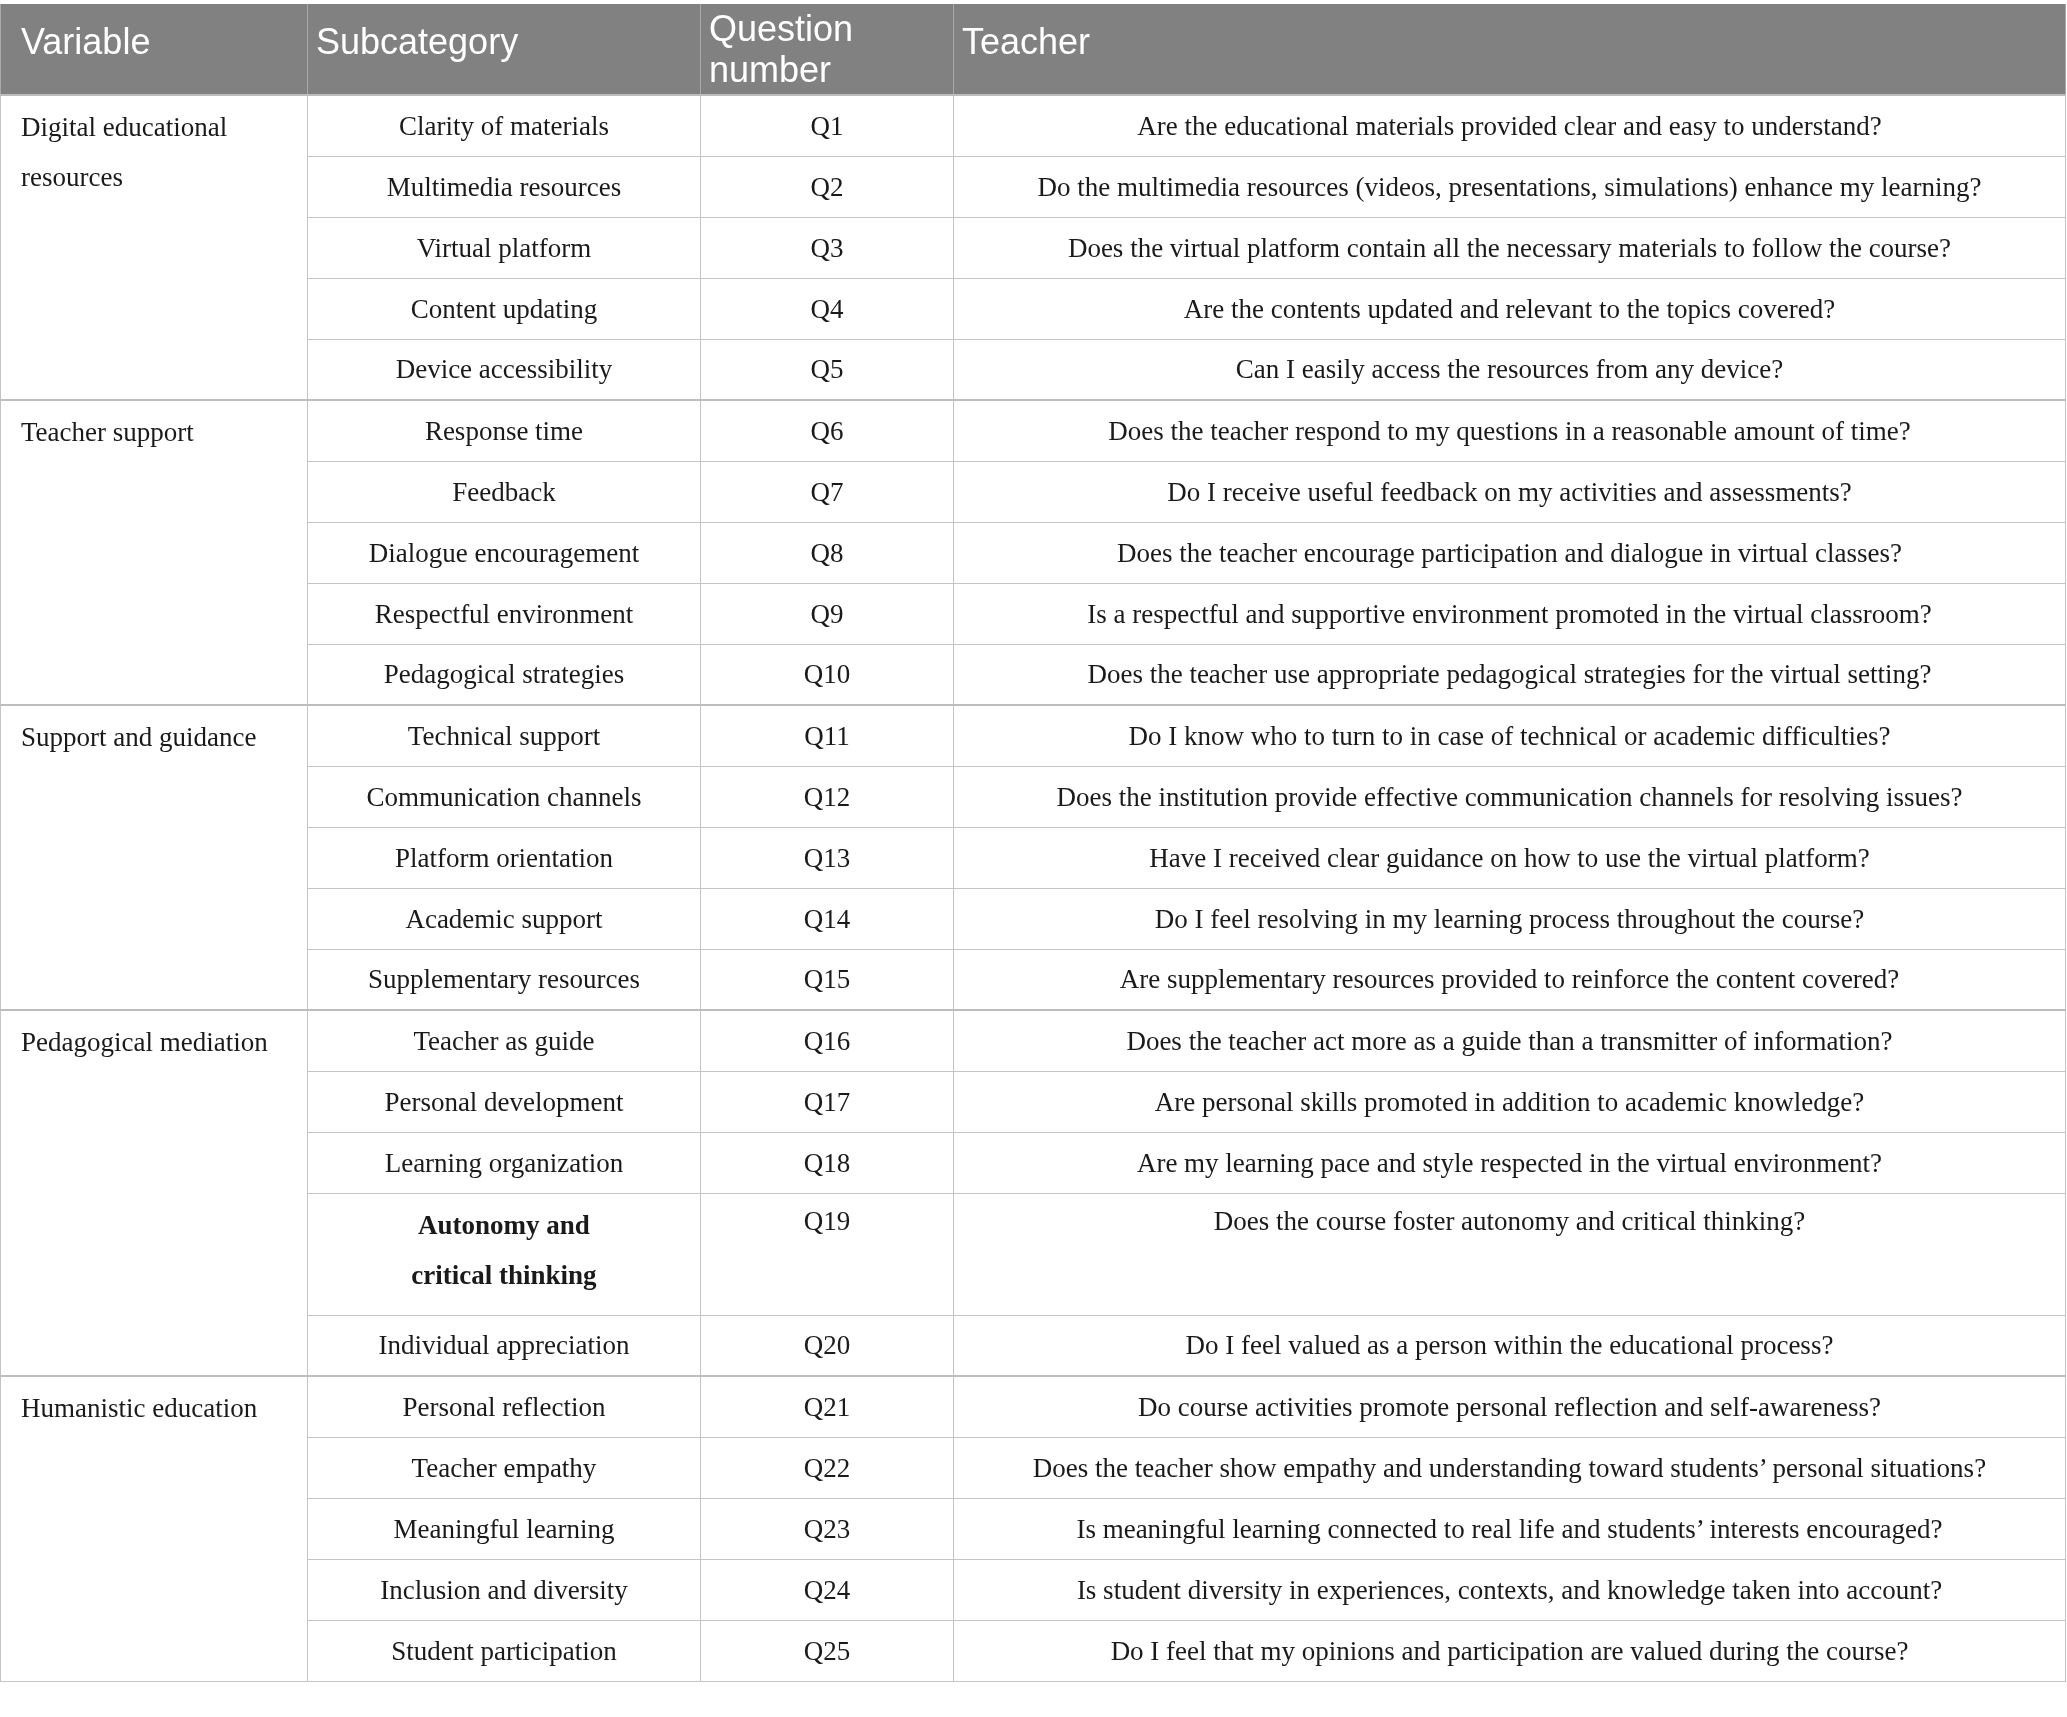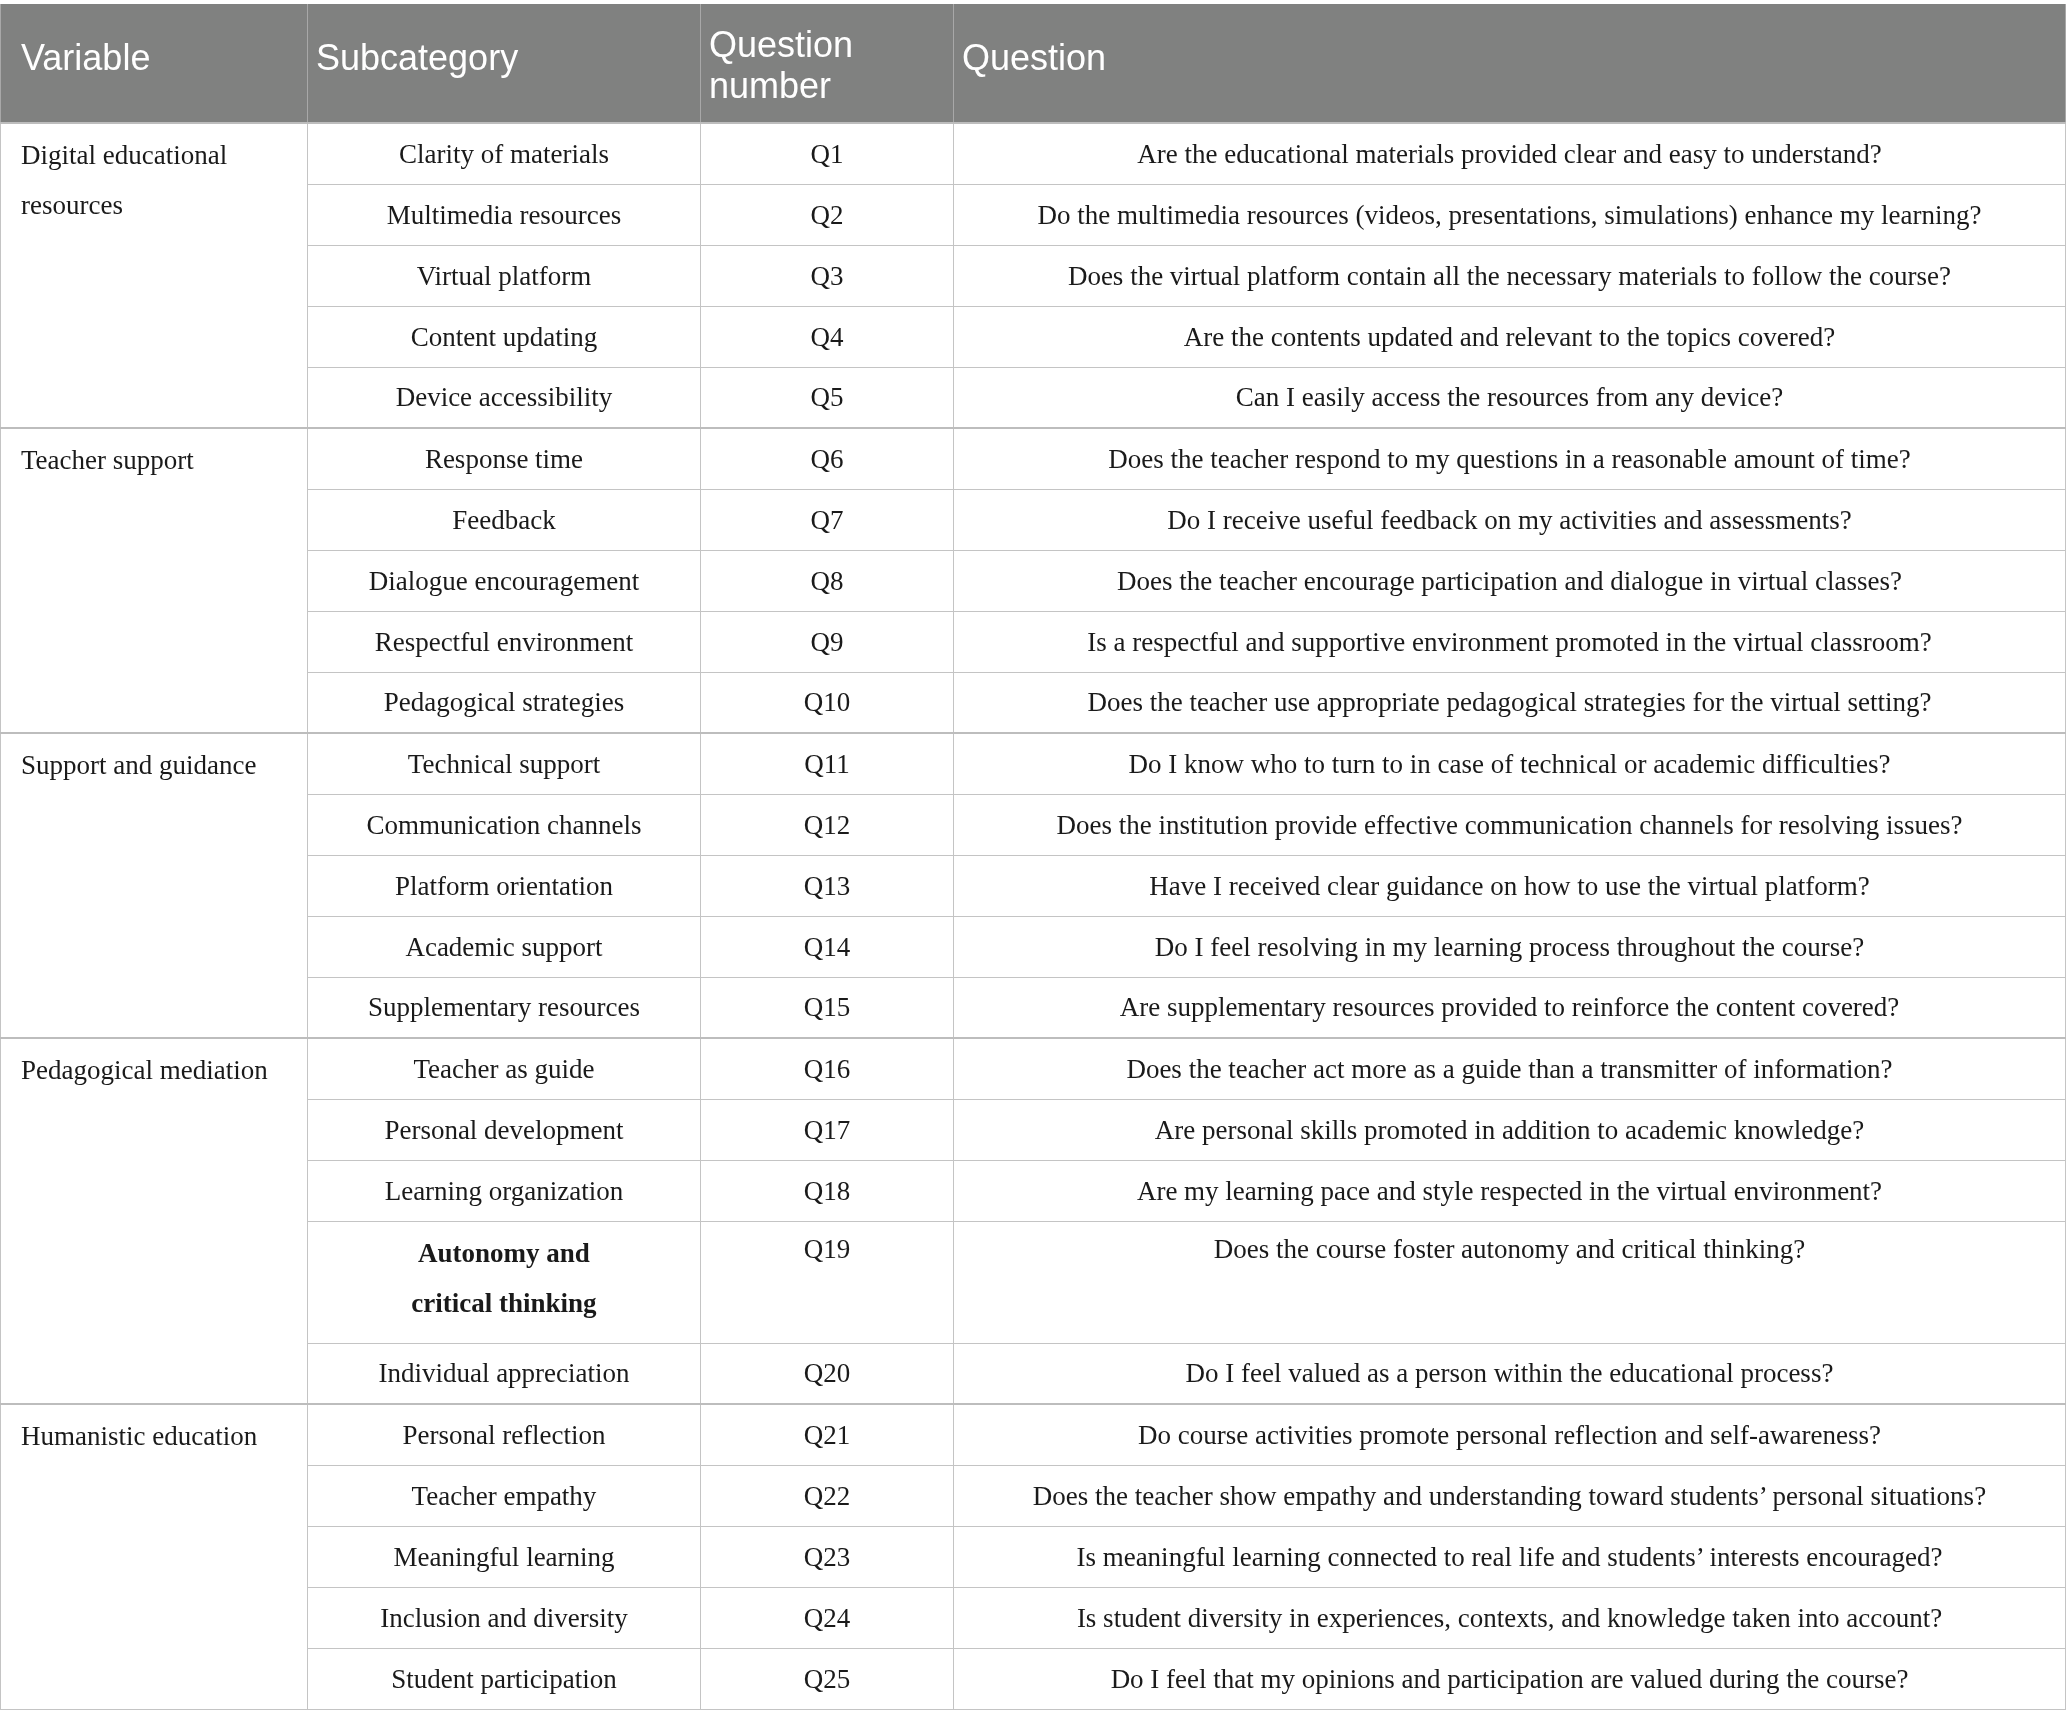--- a/index.html
+++ b/index.html
@@ -11,21 +11,21 @@
     color: #1a1a1a;
   }
   col.c1 { width: 307px; }
   col.c2 { width: 393px; }
   col.c3 { width: 253px; }
   col.c4 { width: 1112px; }
   thead th {
     background: #808180; color: #ffffff;
     font-family: "Liberation Sans", "DejaVu Sans", sans-serif;
     font-weight: normal; font-size: 36px; line-height: 41px;
-    height: 111px; padding: 16px 8px; vertical-align: top;
+    height: 91px; padding: 0 8px; vertical-align: top;
     border-left: 1px solid #a8a8a8; border-right: 1px solid #a8a8a8;
     box-sizing: border-box;
   }
   thead th .inner { padding-top: 17px; }
   thead th:first-child { text-align: left; padding-left: 20px; }
   thead th:not(:first-child) { text-align: left; }
   tbody td {
     border: 1.5px solid #c4c4c4;
     font-size: 27px; height: 61px; padding: 0 10px;
     text-align: center; vertical-align: middle; box-sizing: border-box;
@@ -54,21 +54,21 @@
       <th>
           <div class="inner">Variable</div>
         </th>
       <th>
           <div class="inner">Subcategory</div>
         </th>
       <th>
           <div class="inner" style="padding-top:4px">Question number</div>
         </th>
       <th>
-          <div class="inner">Question</div>
+          <div class="inner">Teacher</div>
         </th>
     </tr>
   </thead>
   <tbody id="tbody">
       <tr class="group-start">
         <td class="var" rowspan="5" style="width: 307px;">Digital educational resources</td>
         <td class="sub">Clarity of materials</td>
         <td>Q1</td>
         <td>Are the educational materials provided clear and easy to understand?</td>
       </tr>

